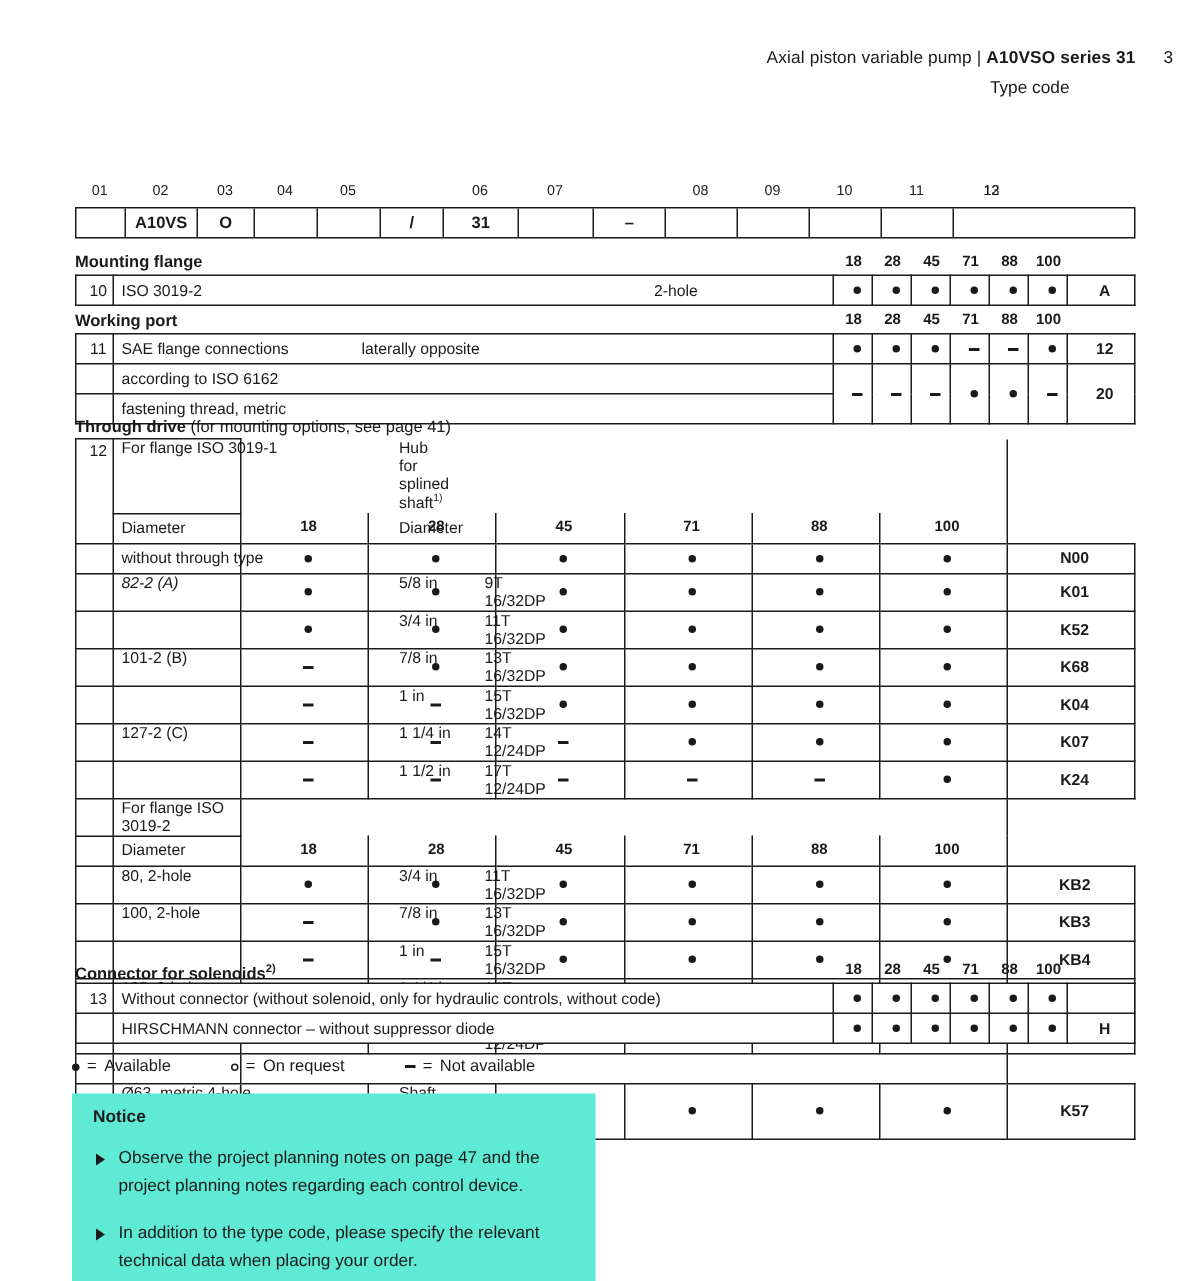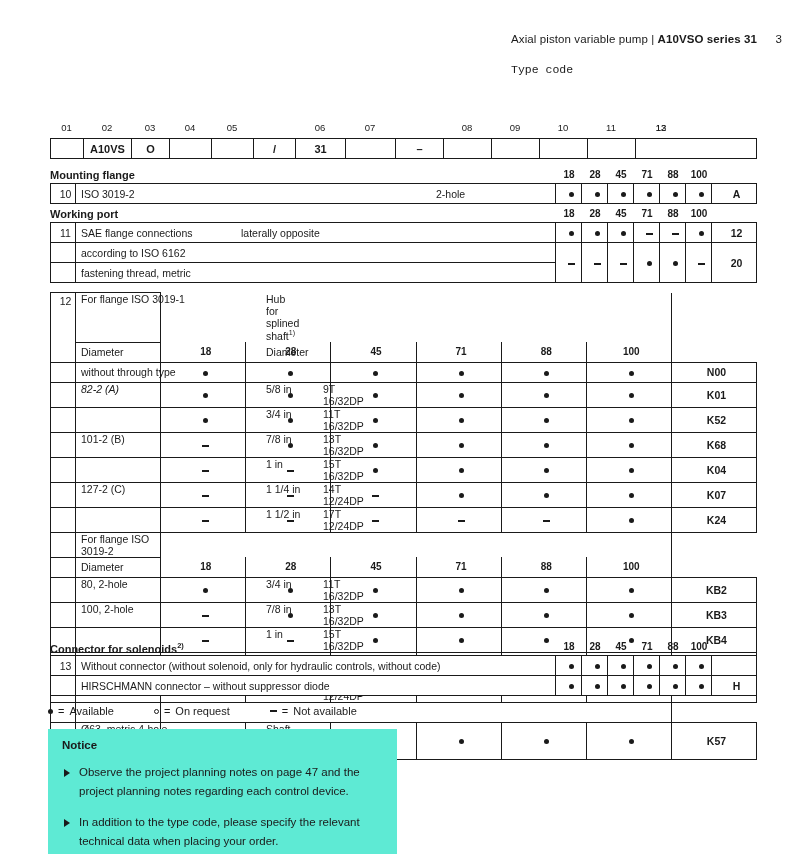--- a/index.html
+++ b/index.html
@@ -9,25 +9,25 @@
     background: #ffffff;
     font-family: "Liberation Sans", sans-serif;
     color: #1a1a1a;
     overflow: hidden;
   }
   .page { position: relative; width: 794px; height: 854px; }
 
   
   .doc-header {
     position: absolute; top: 33px; right: 37px;
-    text-align: left;
+    text-align: right;
   }
   .doc-header .line1 { font-size: 11.5px; letter-spacing: .1px; white-space: nowrap; }
   .doc-header .line1 b { font-weight: bold; }
-  .doc-header .line2 { font-size: 11.5px; margin-top: 18px; margin-right: 44px; font-family: Liberation Mono, monospace; }
+  .doc-header .line2 { font-size: 11.5px; margin-top: 8px; margin-right: 44px; }
   .page-no {
     position: absolute; top: 33px; right: 12px;
     font-size: 11.5px;
   }
 
   
   
   .tbl { position: absolute; left: 50px; width: 707px; }
 
   
@@ -245,20 +245,23 @@
         <td class="code" rowspan="2">20</td>
       </tr>
       <tr>
         <td class="idx notop"></td>
         <td class="notop">fastening thread, metric</td>
       </tr>
     </tbody>
       </table>
   </div>
 
+  <div class="sec-head" style="top:279px;">
+    <span>Through drive</span><span class="reg"> (for mounting options, see page 41)</span>
+  </div>
 
   <div class="tbl" style="top:292px;">
     <table class="grid" id="td-table">
         <tbody>
           <tr>
           <td class="idx nobot" rowspan="2" style="vertical-align:top;padding-top:2px;">12</td>
           <td class="nobot">
             <div class="sub">
                 <span style="width:185px;flex:none;">For flange ISO 3019-1</span>
             <span>Hub for splined shaft<sup class="fn">1)</sup></span>

